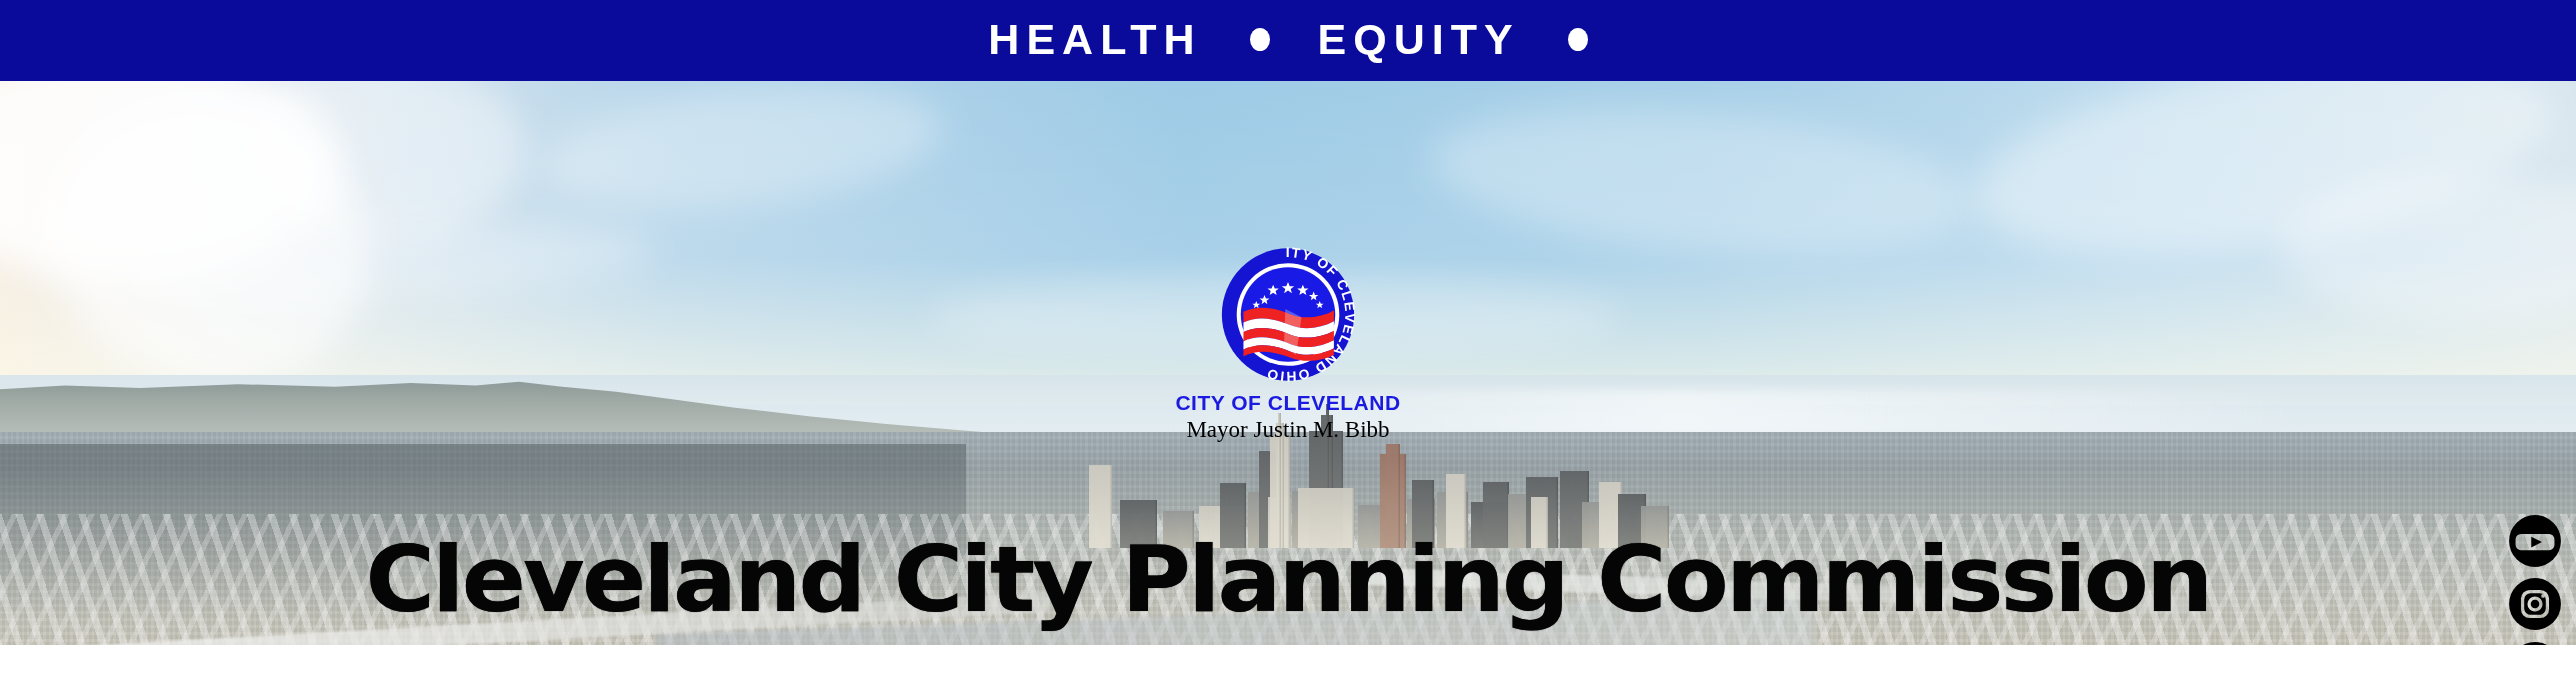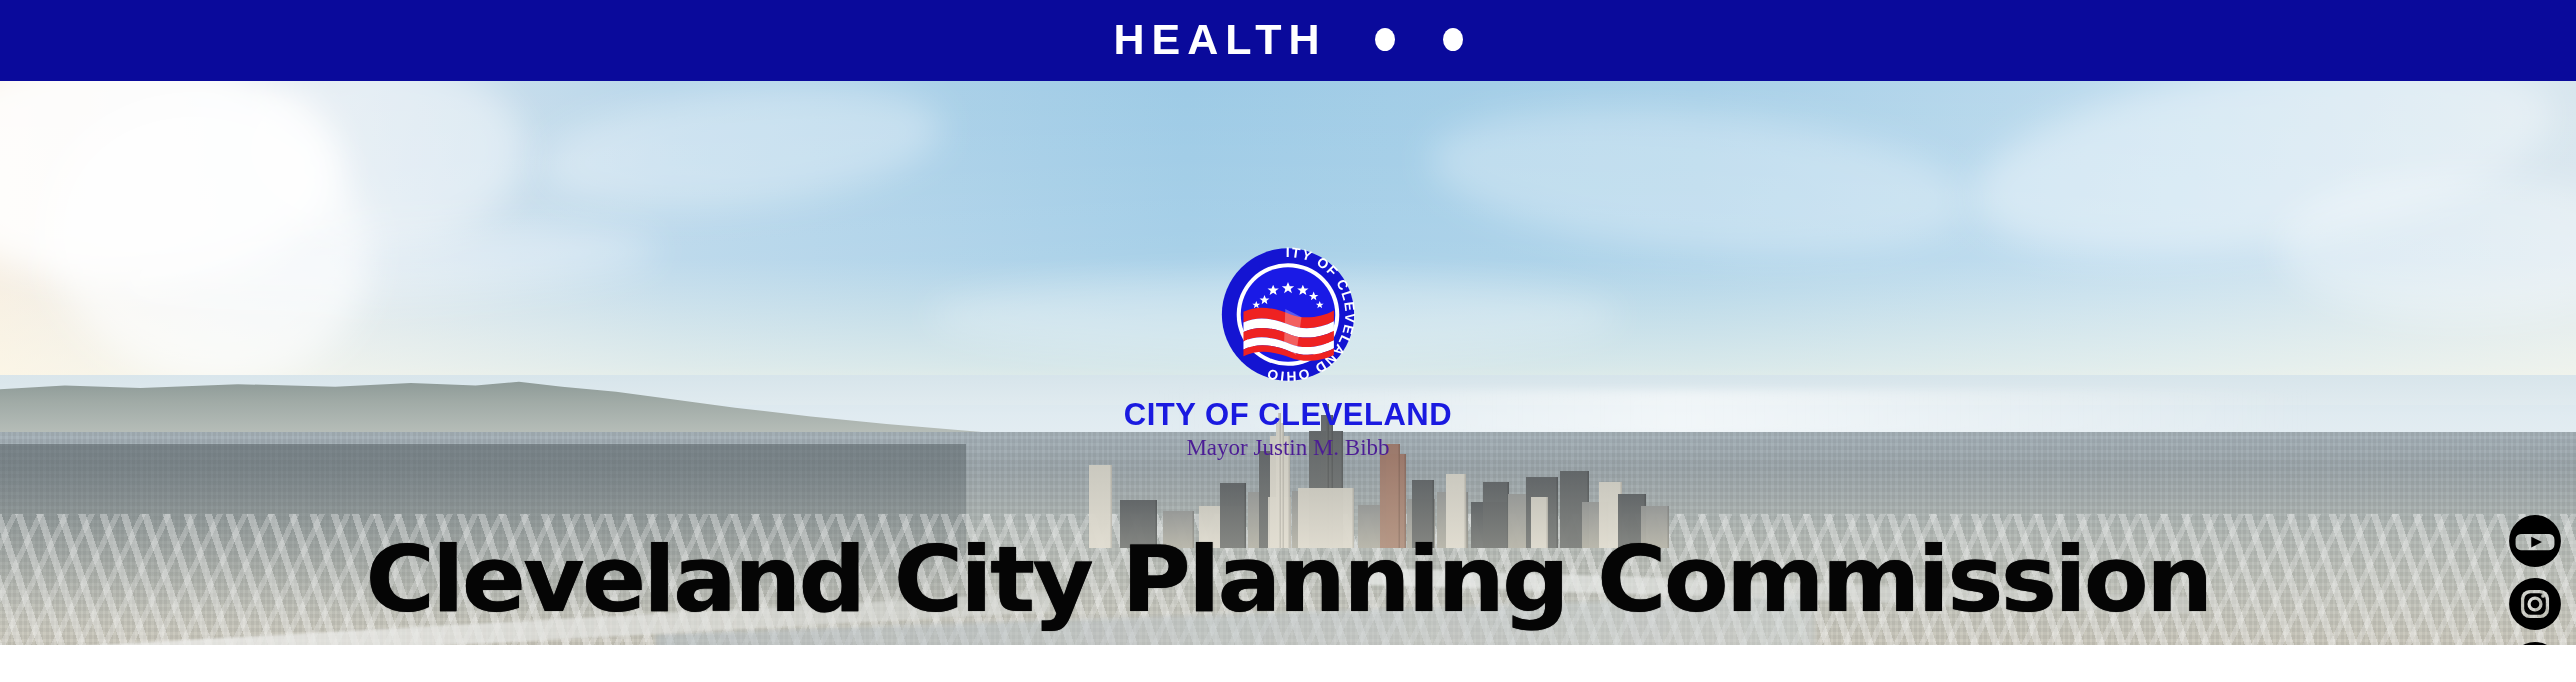--- a/index.html
+++ b/index.html
@@ -196,34 +196,34 @@
     z-index:30;
     text-align:center;
     width:541px;
   }
   .seal{
     width:135px; height:135px;
     margin:0 auto;
     display:block;
   }
   .seal-title{
-    margin-top:17px;
+    margin-top:10px;
     font-family:"Liberation Sans", sans-serif;
     font-weight:700;
-    font-size:31px;
+    font-size:21px;
     letter-spacing:0.5px;
     color:#1a1ae0;
     line-height:1.05;
   }
   .seal-sub{
     margin-top:3.1px;
     font-family:"Liberation Serif", serif;
     font-weight:400;
     font-size:23px;
-    color:#4c1d95;
+    color:#000000;
     line-height:1.1;
   }
 
   
   .main-title{
     position:absolute;
     left:0; right:0;
     top:453px;
     z-index:32;
     text-align:center;
@@ -266,20 +266,21 @@
 </style>
 </head>
 <body>
 
 <div class="page">
 
   <div class="tagline-bar">
     <div class="tagline">
       <span class="tagline-word">HEALTH</span>
       <span class="tagline-dot"></span>
+      <span class="tagline-word">EQUITY</span>
       <span class="tagline-dot"></span>
     </div>
   </div>
 
   <div class="hero">
 
     <div class="sky"></div>
     <div class="cloud c1"></div>
     <div class="cloud c2"></div>
     <div class="cloud c3"></div>

